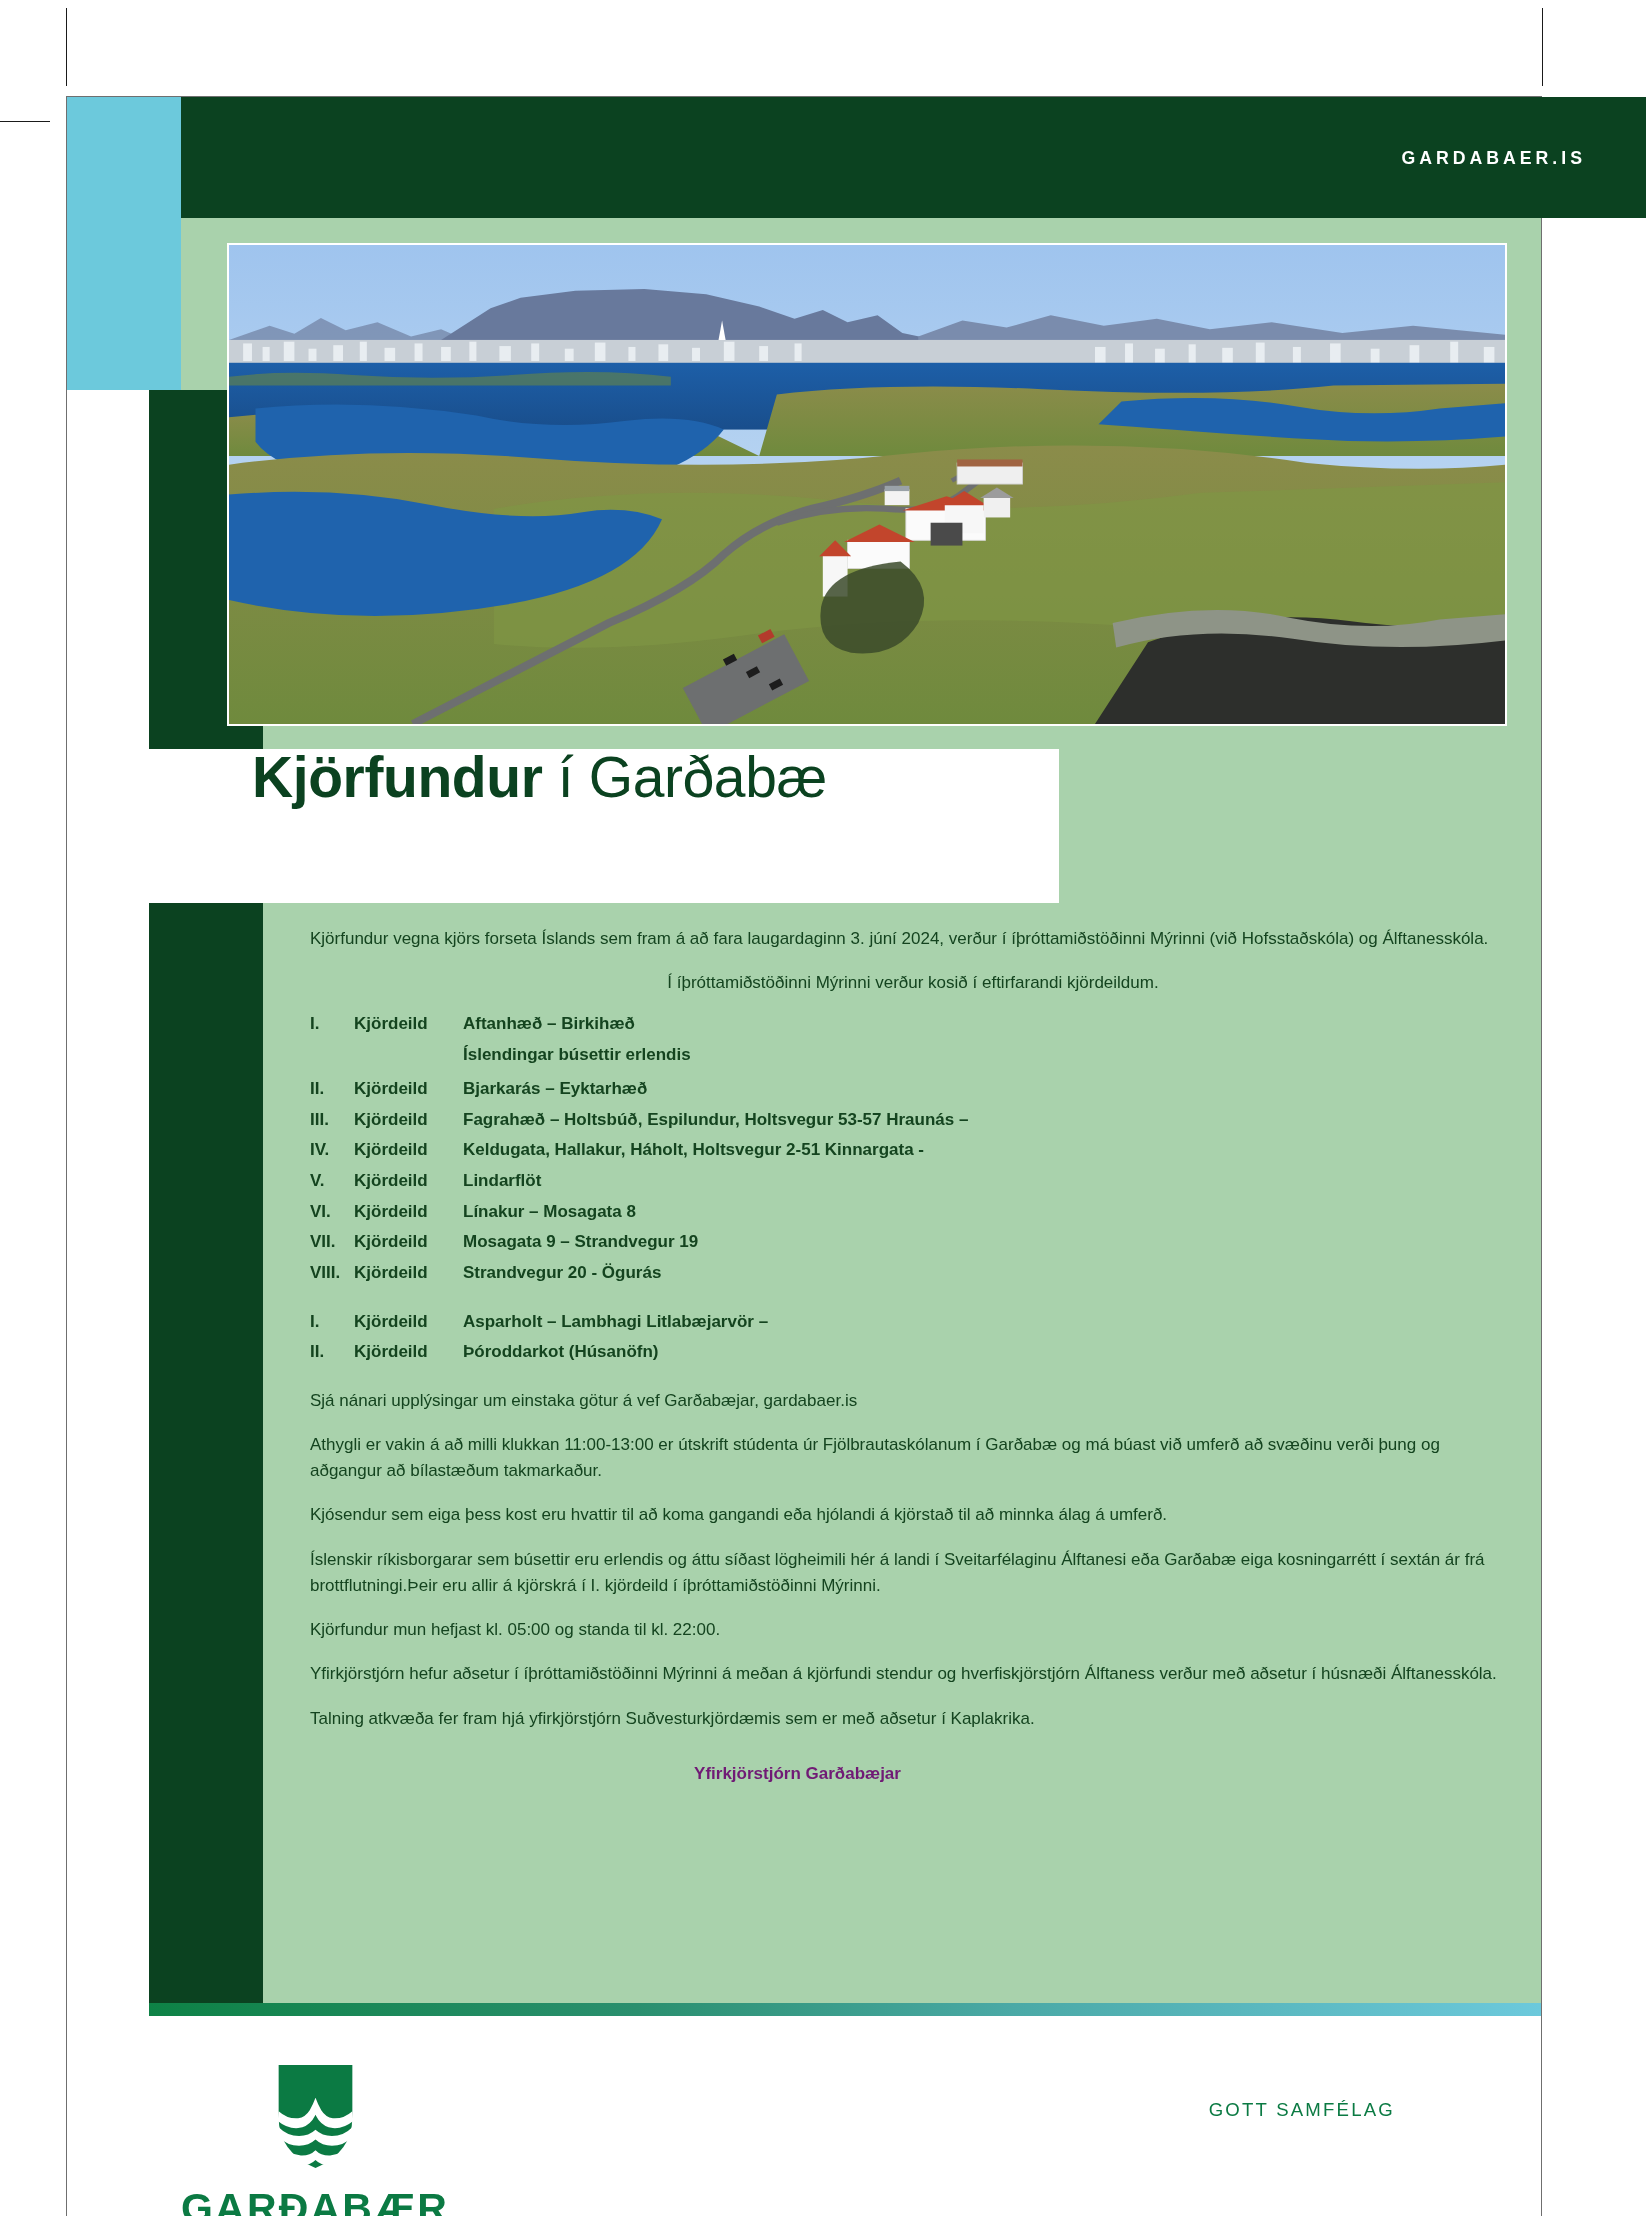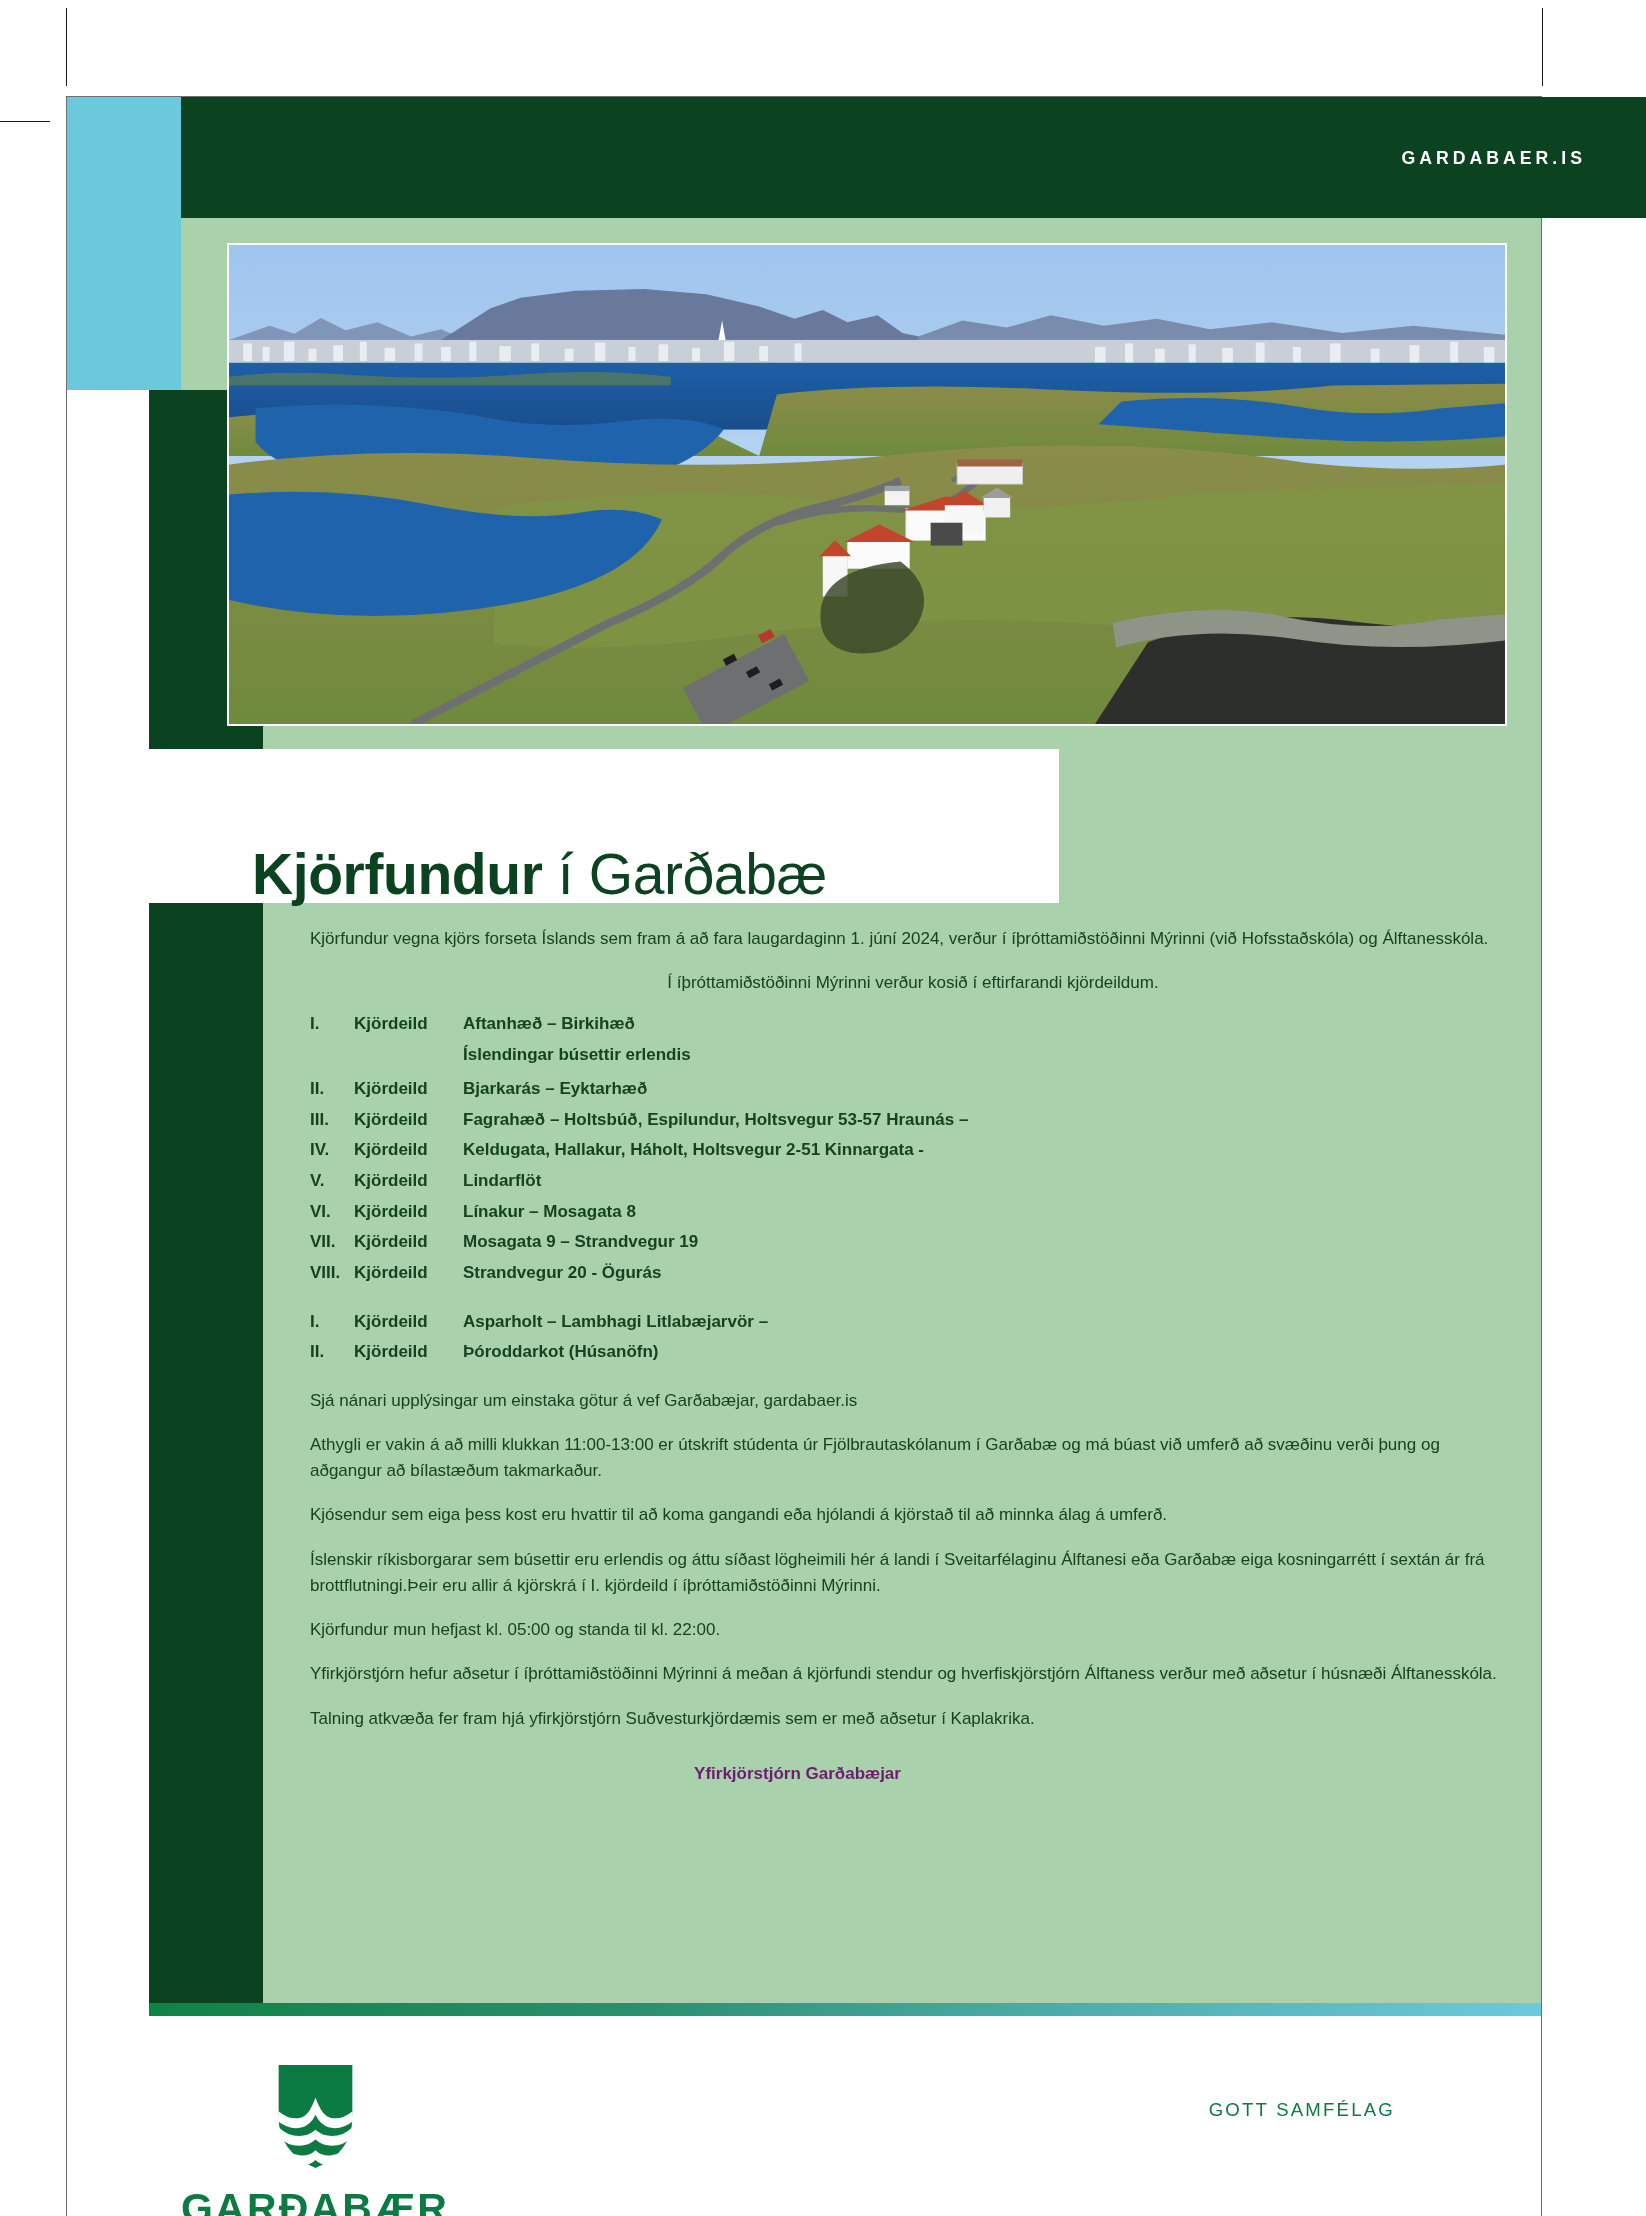--- a/index.html
+++ b/index.html
@@ -45,21 +45,21 @@
   .photo{
     position:absolute;left:160px;top:146px;width:1280px;height:483px;
     border:2.7px solid #ffffff;box-sizing:border-box;overflow:hidden;
     background:#1b4f8c;
   }
   .photo svg{display:block;width:100%;height:100%;}
 
   
   .title-plate{
     position:absolute;left:66px;top:652px;width:926px;height:154px;background:#ffffff;
-    display:flex;align-items:flex-end;
+    display:flex;align-items:flex-start;
   }
   .title-plate h1{
     margin:0 0 0 119px;font-size:57px;line-height:1;color:#0b4220;
     font-weight:400;white-space:nowrap;letter-spacing:-0.4px;
   }
   .title-plate h1 .strong{font-weight:700;}
 
   
   .body-col{
     position:absolute;left:243px;top:829px;width:1206px;
@@ -235,21 +235,21 @@
       <path d="M760 360 q40 30 20 70 q-24 40 -76 34 q-40 -8 -34 -52 q8 -44 90 -52 Z" fill="#3b4a2a" opacity="0.85"></path>
     </svg>
   </div>
 
   <div class="title-plate">
     <h1><span class="strong">Kjörfundur</span><span> í Garðabæ</span></h1>
   </div>
 
   <div class="body-col">
 
-    <p>Kjörfundur vegna kjörs forseta Íslands sem fram á að fara laugardaginn 1. júní 2024, verður í íþróttamiðstöðinni Mýrinni (við Hofsstaðskóla) og Álftanesskóla.</p>
+    <p>Kjörfundur vegna kjörs forseta Íslands sem fram á að fara laugardaginn 3. júní 2024, verður í íþróttamiðstöðinni Mýrinni (við Hofsstaðskóla) og Álftanesskóla.</p>
 
     <p class="tight">Í íþróttamiðstöðinni Mýrinni verður kosið í eftirfarandi kjördeildum.</p>
 
     <table class="districts">
       <tbody>
         <tr>
           <td class="roman">I.</td>
           <td class="label">Kjördeild</td>
           <td class="range">Aftanhæð – Birkihæð</td>
         </tr>

